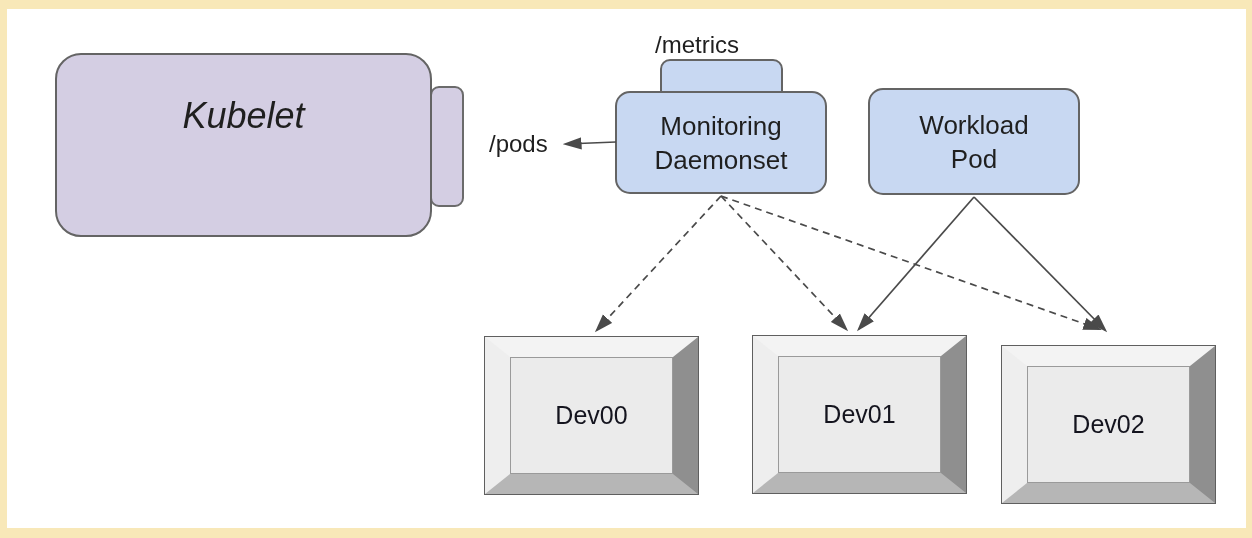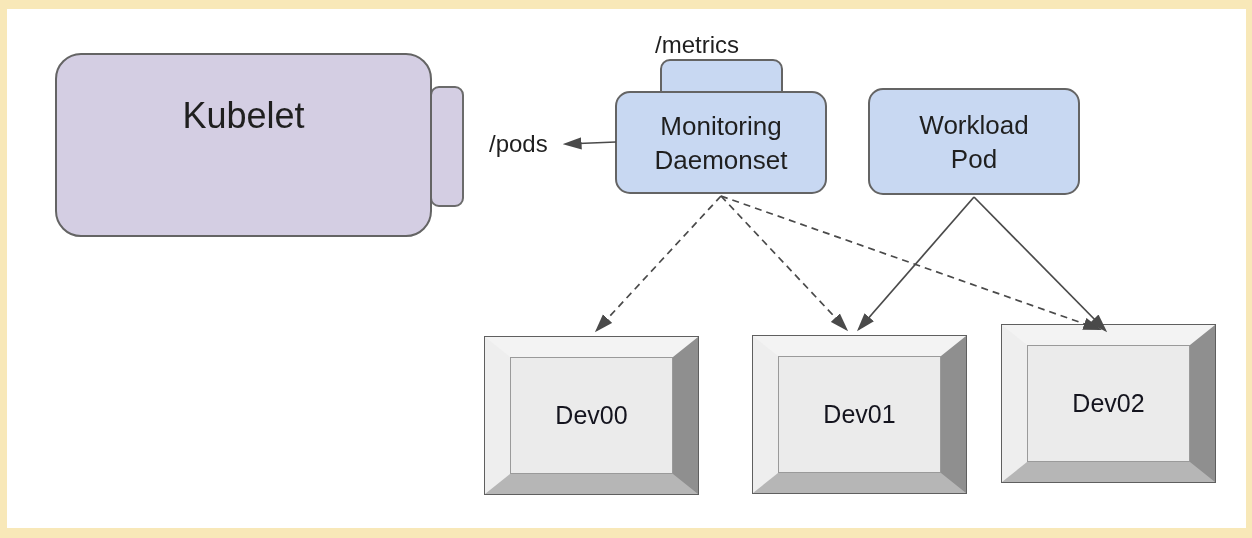--- a/index.html
+++ b/index.html
@@ -25,20 +25,21 @@
     background: #d4cee3; border: 2px solid #6b6b6b; border-radius: 9px;
     z-index: 1;
   }
   #kubelet {
     left: 55px; top: 53px; width: 377px; height: 184px;
     background: #d4cee3; border: 2px solid #646464; border-radius: 26px;
     z-index: 2;
     display: flex; justify-content: center; align-items: flex-start;
     padding-top: 40px;
     font-size: 36px;
+    font-style: italic;
   }
 
   
   #metrics-tab {
     left: 660px; top: 59px; width: 123px; height: 46px;
     background: #c8d8f2; border: 2px solid #646464;
     border-radius: 10px 10px 0 0;
     z-index: 1;
   }
   .blue-node {
@@ -67,21 +68,21 @@
     background: #ebebeb; z-index: 2;
   }
   .devbox .face {
     width: 100%; height: 100%; box-sizing: border-box;
     border: 1px solid #9a9a9a;
     display: flex; align-items: center; justify-content: center;
     font-size: 25px; color: #14141e;
   }
   #dev00 { left: 485px; top: 337px; }
   #dev01 { left: 743px; top: 336px; margin-left: 10px; }
-  #dev02 { left: 1002px; top: 325px; }
+  #dev02 { left: 1002px; top: 346px; }
 
   
   #connectors {
     position: absolute; left: 0; top: 0; width: 1252px; height: 538px;
     z-index: 4; pointer-events: none;
   }
   .edge { stroke: #4a4a4a; stroke-width: 1.7; fill: none; }
   .edge.dashed { stroke-dasharray: 7 5; }
 </style>
 </head>

